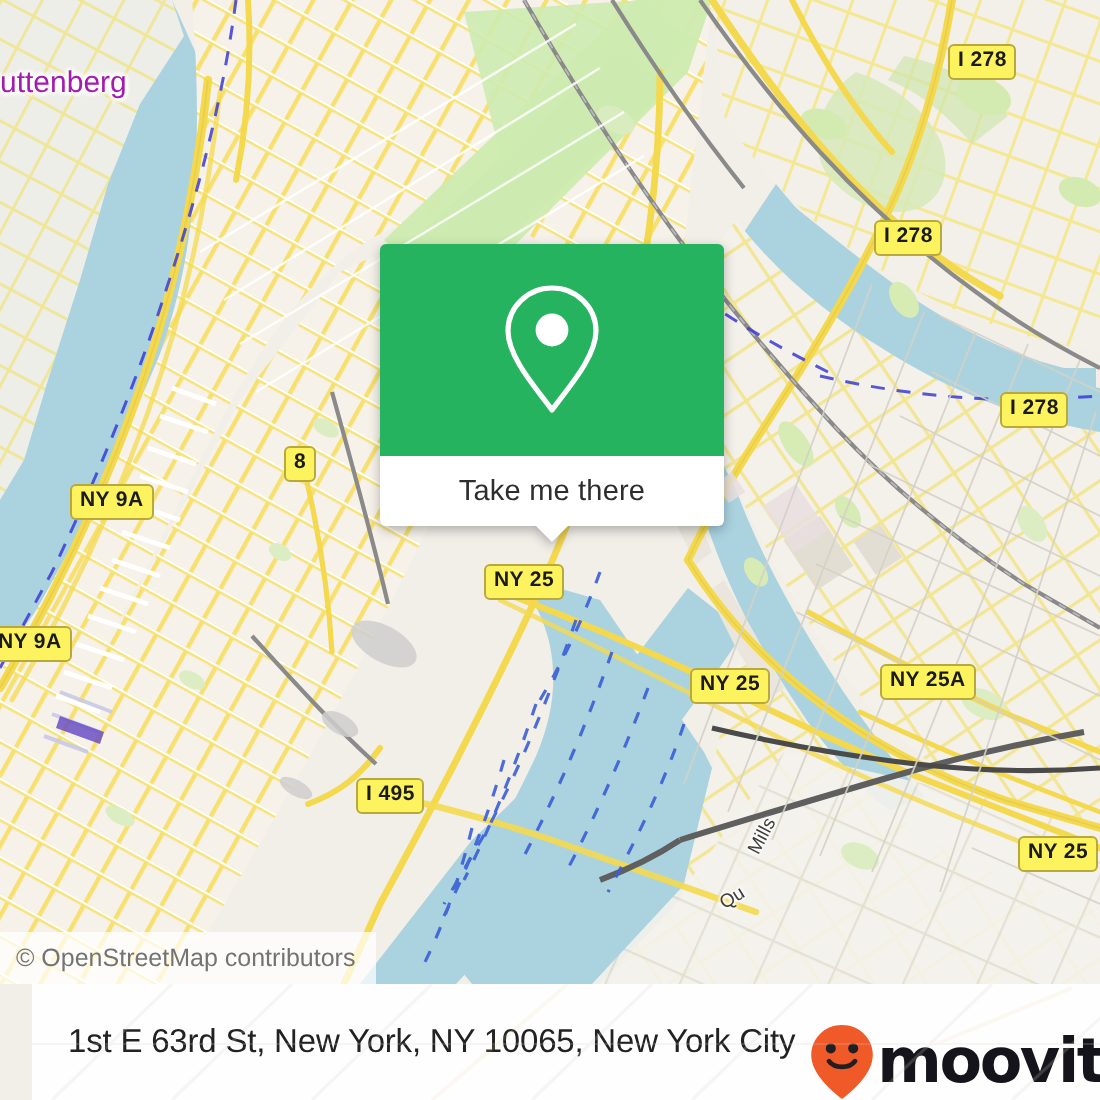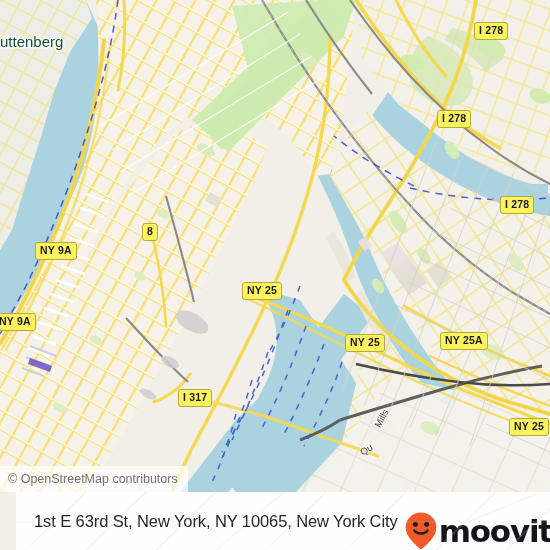--- a/index.html
+++ b/index.html
@@ -43,21 +43,21 @@
     font-family: "Liberation Sans", sans-serif;
     box-sizing: border-box;
   }
   .shield.sq {
     padding: 1px 4px 1.5px 4px;
   }
 
   
   .placelabel {
     position: absolute;
-    color: #14532d;
+    color: #a21caf;
     font-size: 15px;
     font-weight: normal;
     white-space: nowrap;
     text-shadow:
       1px 0 2px #fff, -1px 0 2px #fff, 0 1px 2px #fff, 0 -1px 2px #fff,
       1px 1px 2px #fff, -1px -1px 2px #fff, 1px -1px 2px #fff, -1px 1px 2px #fff;
     font-family: "Liberation Sans", sans-serif;
     text-align: right;
   }
   .roadlabel {
@@ -476,24 +476,38 @@
     <div class="roadlabel" style="left:358px; top:448px; transform: rotate(-32deg); transform-origin: left top;">Qu</div>
 
     <div class="shield" style="left:474px; top:22px;">I 278</div>
     <div class="shield" style="left:437px; top:110px;">I 278</div>
     <div class="shield" style="left:500px; top:196px;">I 278</div>
     <div class="shield" style="left:35px; top:242px;">NY 9A</div>
     <div class="shield" style="left:-6px; top:313px;">NY 9A</div>
     <div class="shield sq" style="left:142px; top:223px;">8</div>
     <div class="shield" style="left:242px; top:282px;">NY 25</div>
     <div class="shield" style="left:345px; top:334px;">NY 25</div>
-    <div class="shield" style="left:178px; top:389px;">I 317</div>
+    <div class="shield" style="left:178px; top:389px;">I 495</div>
     <div class="shield" style="left:440px; top:332px;">NY 25A</div>
     <div class="shield" style="left:509px; top:418px;">NY 25</div>
 
+    <div id="popup">
+      <div id="popup-head">
+        <span>
+          <svg width="56" height="70" viewBox="0 0 56 70" xmlns="http://www.w3.org/2000/svg">
+            <path d="M28 4 C15.8 4 6 13.6 6 25.4 C6 38.6 20 54 28 65 C36 54 50 38.6 50 25.4 C50 13.6 40.2 4 28 4 Z" fill="none" stroke="#ffffff" stroke-width="2.6" stroke-linejoin="round"></path>
+            <circle cx="28" cy="25" r="8.2" fill="#ffffff"></circle>
+          </svg>
+        </span>
+      </div>
+      <div id="popup-body">
+        <span id="popup-label">Take me there</span>
+        <span id="popup-tail"></span>
+      </div>
+    </div>
 
     <div id="attribution">
       <span>© OpenStreetMap contributors</span>
     </div>
   </div>
 
   <div id="footer">
 
     <svg id="footer-watermark" viewBox="0 0 550 58" xmlns="http://www.w3.org/2000/svg">
       <g stroke="#d8d4cb" stroke-width="1.6" fill="none">

